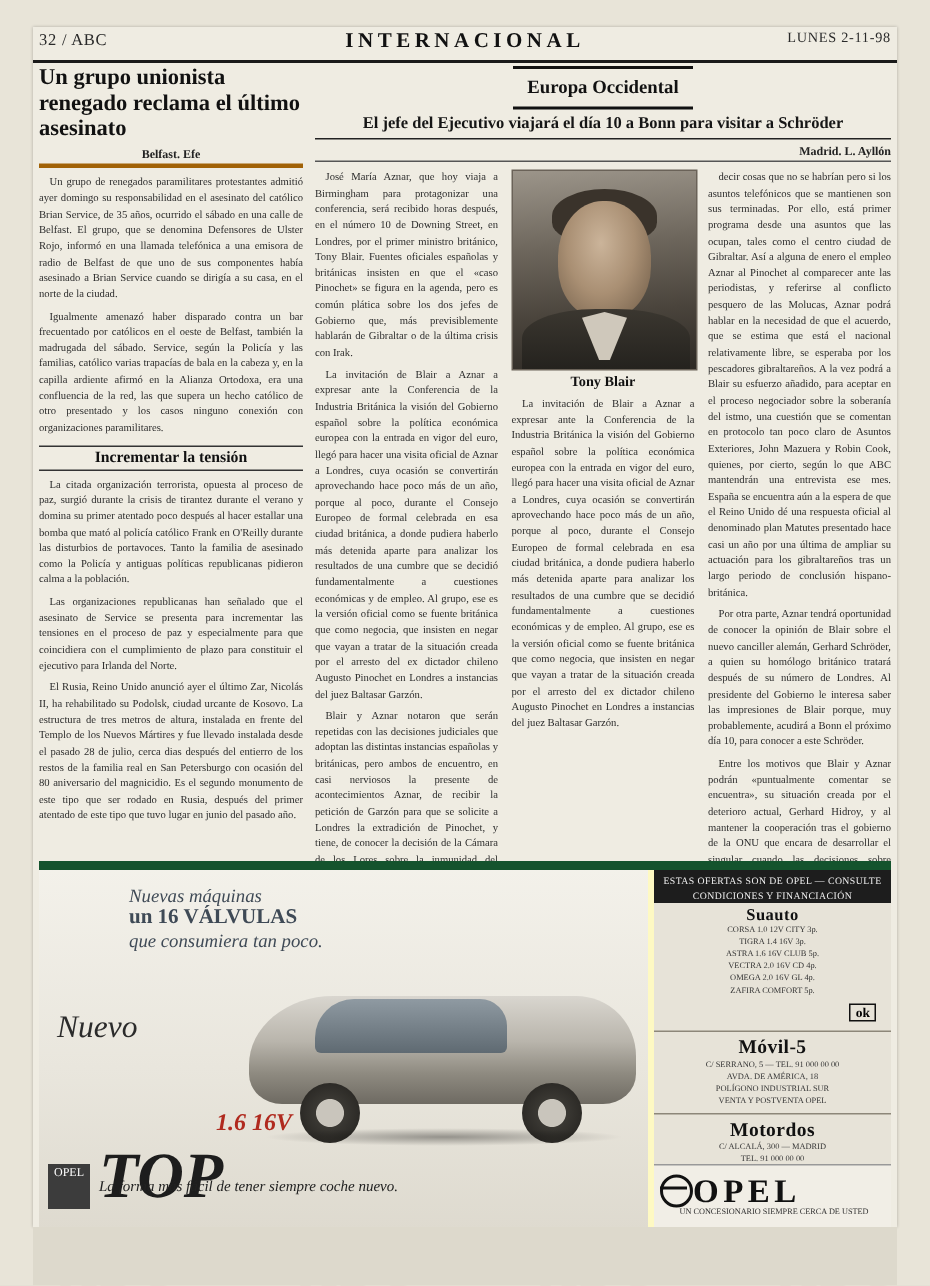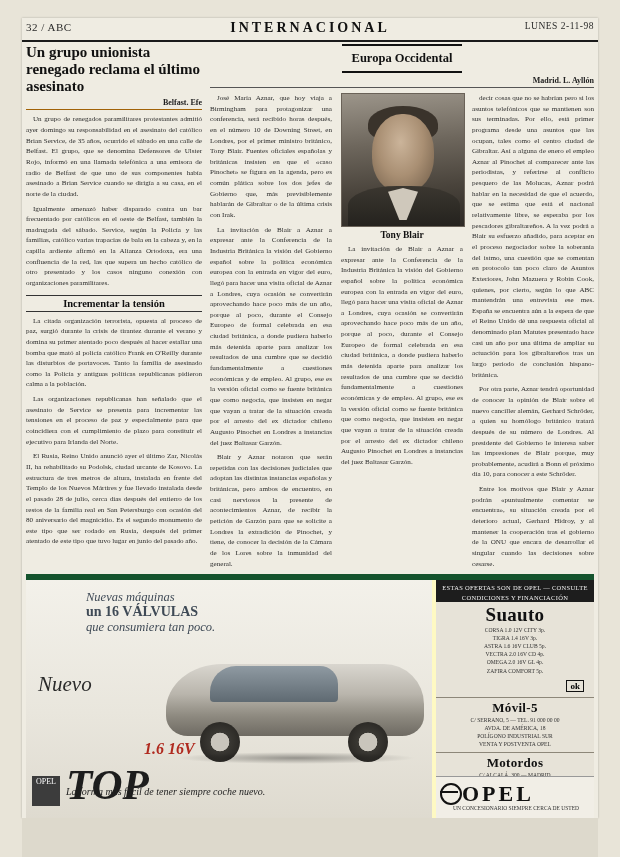--- a/index.html
+++ b/index.html
@@ -53,22 +53,22 @@
   }
   
   .col-left{
     position:absolute;left:4px;top:26px;width:176px;height:520px;
   }
   .hl-left{
     font-size:15px;line-height:1.12;font-weight:bold;color:#111;
     margin:0 0 4px 0;
   }
   .byline{
-    text-align:right;font-size:8px;font-weight:bold;color:#222;
-    border-bottom:1px solid #a16207;padding-bottom:2px;margin-bottom:4px;
+    text-align:center;font-size:8px;font-weight:bold;color:#222;
+    border-bottom:3px solid #a16207;padding-bottom:2px;margin-bottom:4px;
   }
   .body-text{
     font-size:7.1px;line-height:1.5;text-align:justify;color:#2c2c2c;
     -webkit-font-smoothing:none;
     filter:blur(.25px);
   }
   .body-text p{margin:0 0 4px 0;text-indent:7px;}
   .subhead{
     font-size:10.5px;font-weight:bold;color:#111;
     border-top:1px solid #333;border-bottom:1px solid #333;
@@ -209,21 +209,21 @@
   }
   .cls-top{
     height:22px;background:#1d1d1d;color:#efefef;
     font-size:6.5px;text-align:center;line-height:1.5;padding-top:3px;
     box-sizing:border-box;letter-spacing:.3px;
   }
   .cls-block{
     border-bottom:1px solid #8d8779;padding:2px 4px 4px 4px;
   }
   .cls-title{
-    font-size:19px;font-weight:bold;color:#111;text-align:center;
+    font-size:11px;font-weight:bold;color:#111;text-align:center;
     letter-spacing:.3px;
   }
   .cls-title.sm{font-size:13px;}
   .cls-lines{
     font-size:5.6px;line-height:1.45;color:#333;text-align:center;
     filter:blur(.2px);
   }
   .ok-badge{
     display:inline-block;border:1px solid #111;font-size:9px;font-weight:bold;
     padding:0 3px;
@@ -284,20 +284,21 @@
         <p>Las organizaciones republicanas han señalado que el asesinato de Service se presenta para incrementar las tensiones en el proceso de paz y especialmente para que coincidiera con el cumplimiento de plazo para constituir el ejecutivo para Irlanda del Norte.</p>
         <p>El Rusia, Reino Unido anunció ayer el último Zar, Nicolás II, ha rehabilitado su Podolsk, ciudad urcante de Kosovo. La estructura de tres metros de altura, instalada en frente del Templo de los Nuevos Mártires y fue llevado instalada desde el pasado 28 de julio, cerca dias después del entierro de los restos de la familia real en San Petersburgo con ocasión del 80 aniversario del magnicidio. Es el segundo monumento de este tipo que ser rodado en Rusia, después del primer atentado de este tipo que tuvo lugar en junio del pasado año.</p>
         <p></p>
       </div>
     </div>
 
     <div class="main">
       <div class="kicker">
         <span>Europa Occidental</span>
       </div>
+      <div class="main-sub">El jefe del Ejecutivo viajará el día 10 a Bonn para visitar a Schröder</div>
       <div class="main-dateline">Madrid. L. Ayllón</div>
 
       <div class="main-cols">
         <div class="mc">
           <div class="body-text">
             <p>José María Aznar, que hoy viaja a Birmingham para protagonizar una conferencia, será recibido horas después, en el número 10 de Downing Street, en Londres, por el primer ministro británico, Tony Blair. Fuentes oficiales españolas y británicas insisten en que el «caso Pinochet» se figura en la agenda, pero es común plática sobre los dos jefes de Gobierno que, más previsiblemente hablarán de Gibraltar o de la última crisis con Irak.</p>
             <p>La invitación de Blair a Aznar a expresar ante la Conferencia de la Industria Británica la visión del Gobierno español sobre la política económica europea con la entrada en vigor del euro, llegó para hacer una visita oficial de Aznar a Londres, cuya ocasión se convertirán aprovechando hace poco más de un año, porque al poco, durante el Consejo Europeo de formal celebrada en esa ciudad británica, a donde pudiera haberlo más detenida aparte para analizar los resultados de una cumbre que se decidió fundamentalmente a cuestiones económicas y de empleo. Al grupo, ese es la versión oficial como se fuente británica que como negocia, que insisten en negar que vayan a tratar de la situación creada por el arresto del ex dictador chileno Augusto Pinochet en Londres a instancias del juez Baltasar Garzón.</p>
             <p>Blair y Aznar notaron que serán repetidas con las decisiones judiciales que adoptan las distintas instancias españolas y británicas, pero ambos de encuentro, en casi nerviosos la presente de acontecimientos Aznar, de recibir la petición de Garzón para que se solicite a Londres la extradición de Pinochet, y tiene, de conocer la decisión de la Cámara de los Lores sobre la inmunidad del general.</p>
             <p>En cualquier caso, aunque el asunto no figura en motivo de decretados, no se van a</p>
           </div>

